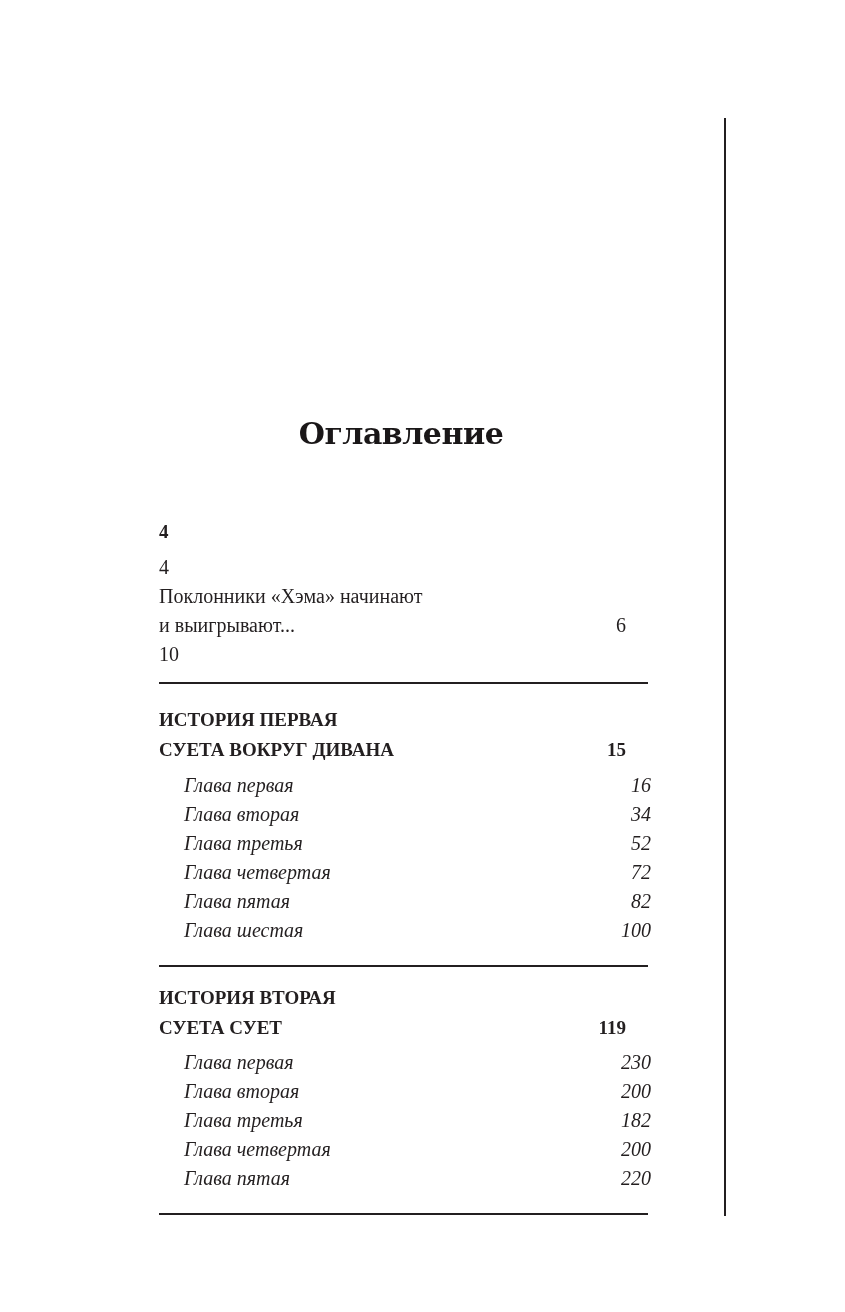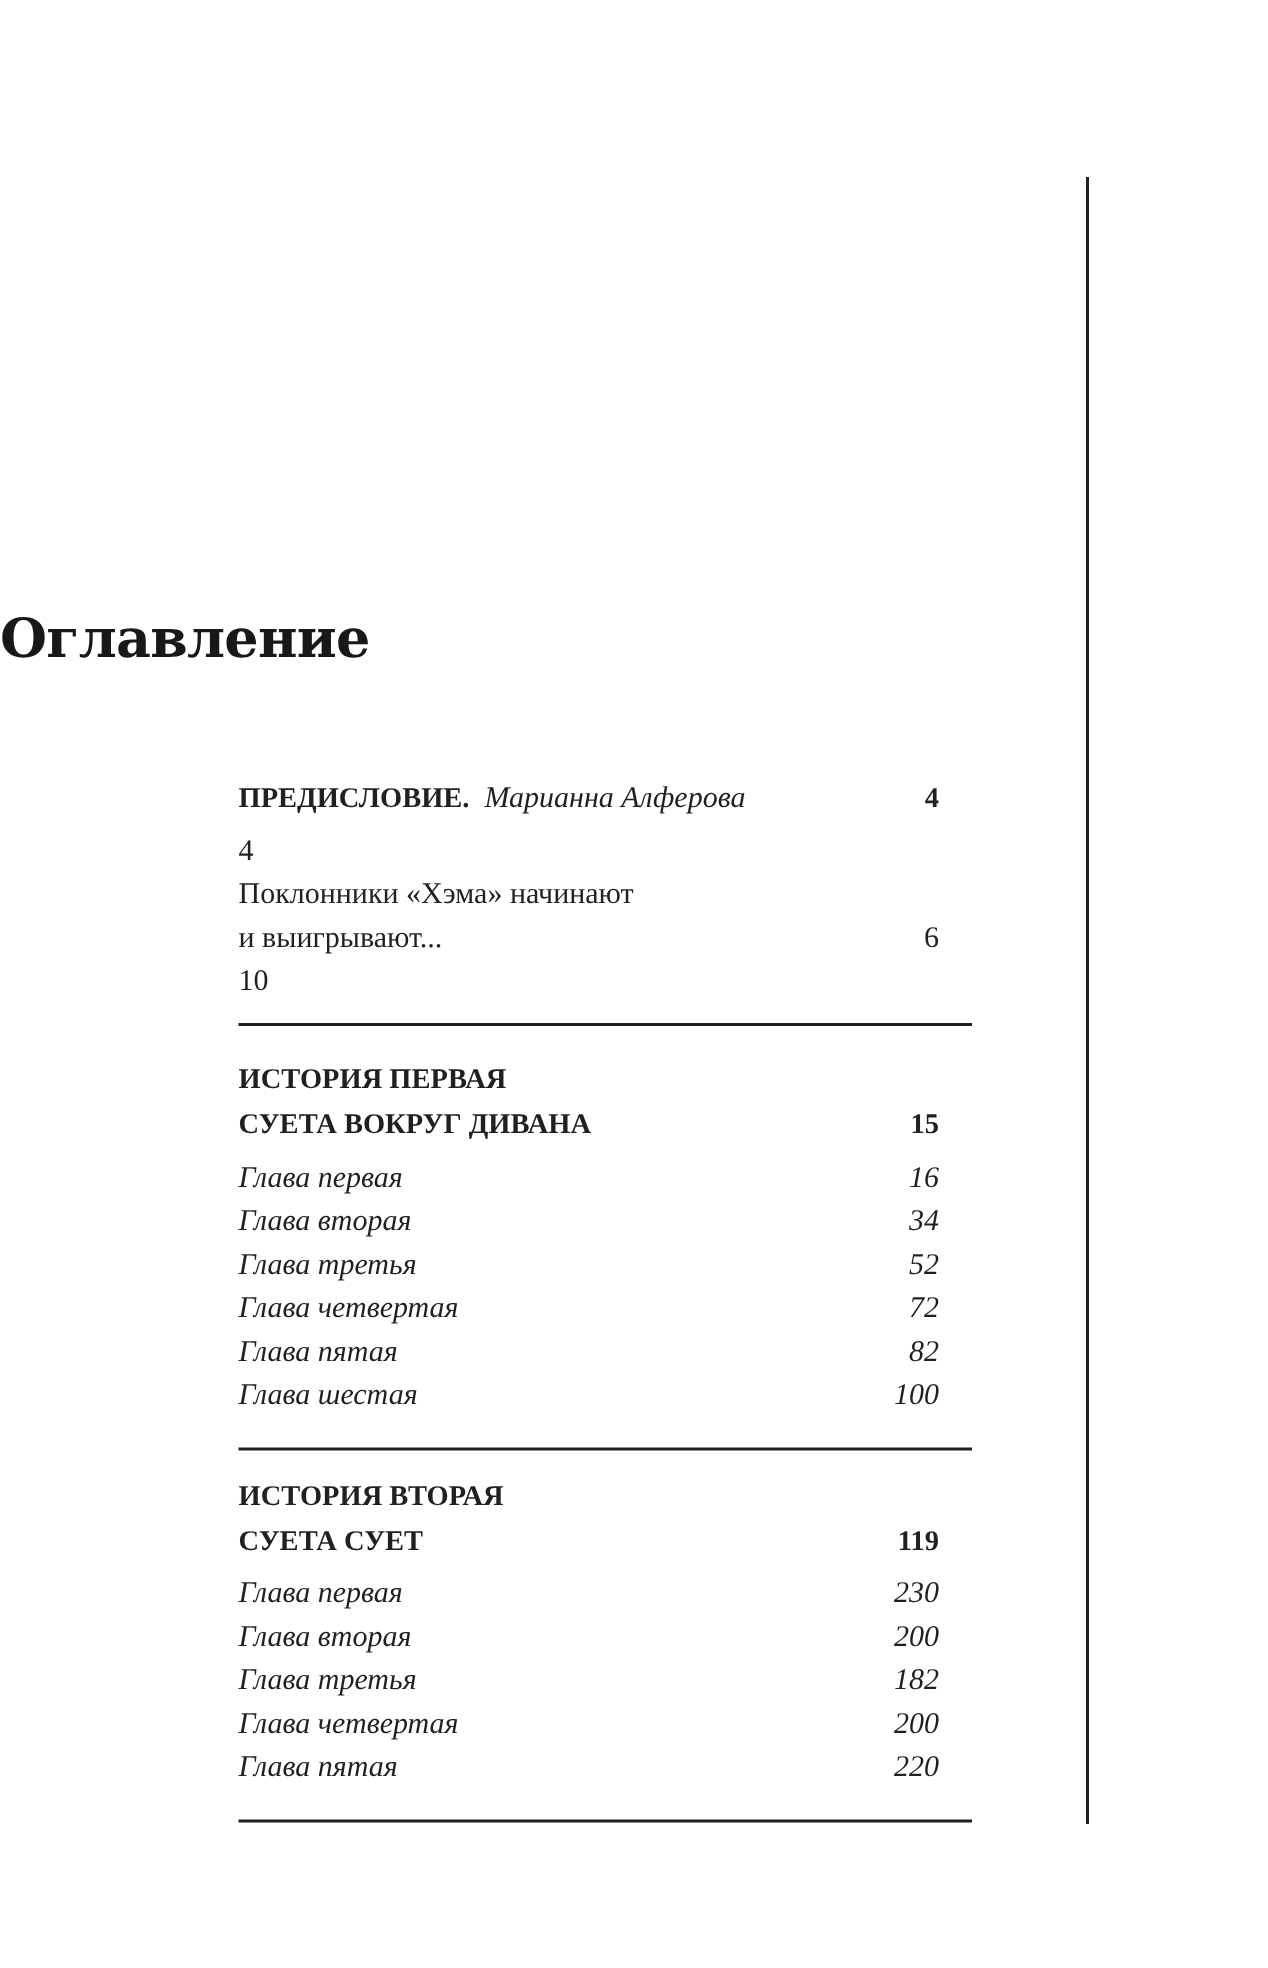--- a/index.html
+++ b/index.html
@@ -20,25 +20,25 @@
       left: 724px;
       top: 118px;
       width: 1.5px;
       height: 1098px;
       background: #231f20;
     }
     .toc-title {
       position: absolute;
       left: 0;
       width: 802px;
-      top: 384px;
-      text-align: left;
+      top: 396px;
+      text-align: center;
       font-family: "DejaVu Serif", serif;
       font-weight: bold;
-      font-size: 36px;
+      font-size: 30px;
       letter-spacing: -0.5px;
       line-height: 36px;
       color: #1a1718;
     }
     .toc {
       position: absolute;
       left: 159px;
       width: 489px;
       top: 0;
     }
@@ -50,43 +50,40 @@
       display: flex;
       justify-content: space-between;
       align-items: baseline;
       font-family: "Liberation Serif", serif;
       font-size: 20px;
       line-height: 28px;
     }
     .row .label { white-space: nowrap; }
     .row .page { white-space: nowrap; text-align: right; }
     .row.bold { font-weight: bold; font-size: 19px; }
-    .row.italic { font-style: italic; }
+    .row.italic { font-style: italic; margin-left: 25px; }
     .row .author { font-weight: normal; font-style: italic; font-size: 20px; margin-left: 10px; }
     .rule {
       position: absolute;
       left: 0;
       width: 489px;
       height: 1.5px;
       background: #231f20;
     }
   </style>
 </head>
 <body>
 
 <div class="page-edge"></div>
 
 <h1 class="toc-title">Оглавление</h1>
 
 <div class="toc">
 
   <div class="row bold" style="top:518px">
-    <span class="label">
-      <span>ПРЕДИСЛОВИЕ.</span><span class="author">Марианна Алферова</span>
-    </span>
     <span class="page">4</span>
   </div>
   <div class="row" style="top:553px">
     <span class="page">4</span>
   </div>
   <div class="row" style="top:582px">
     <span class="label">Поклонники «Хэма» начинают</span>
     <span class="page"></span>
   </div>
   <div class="row" style="top:611px">

